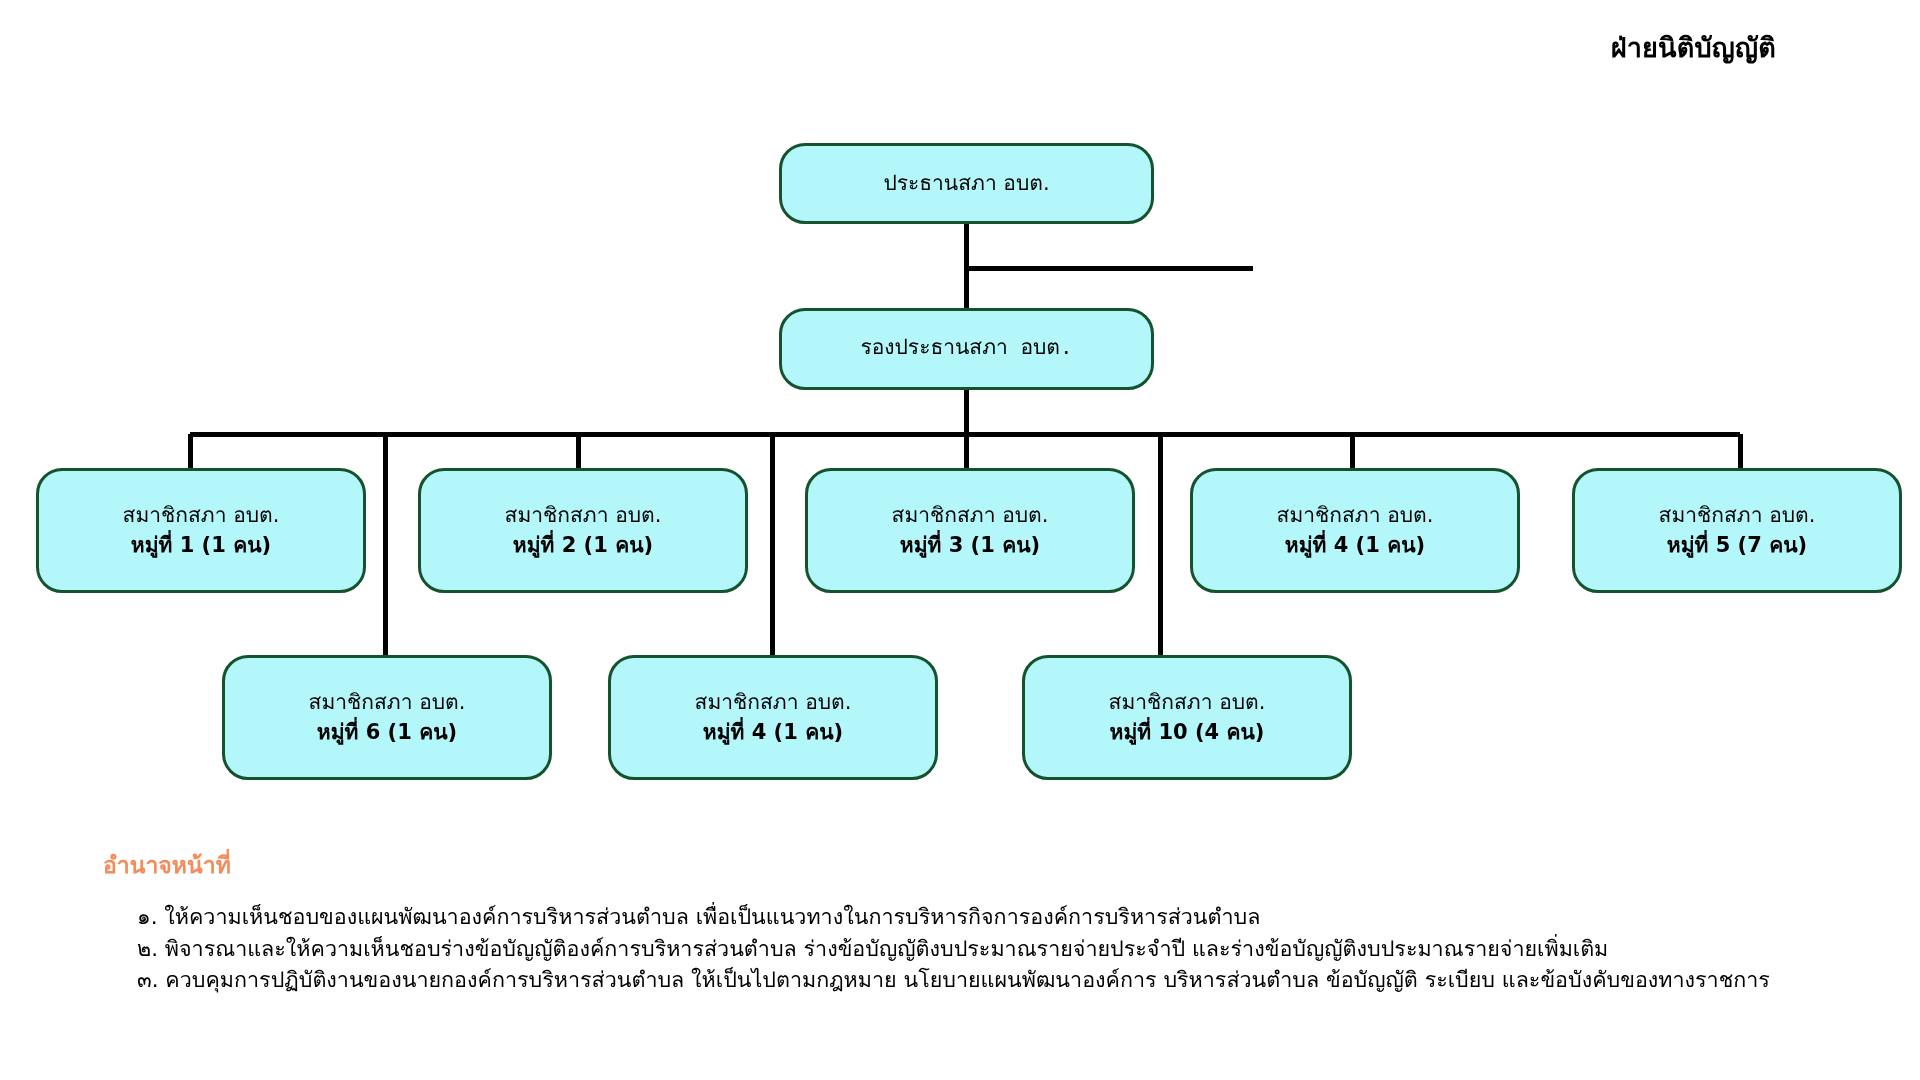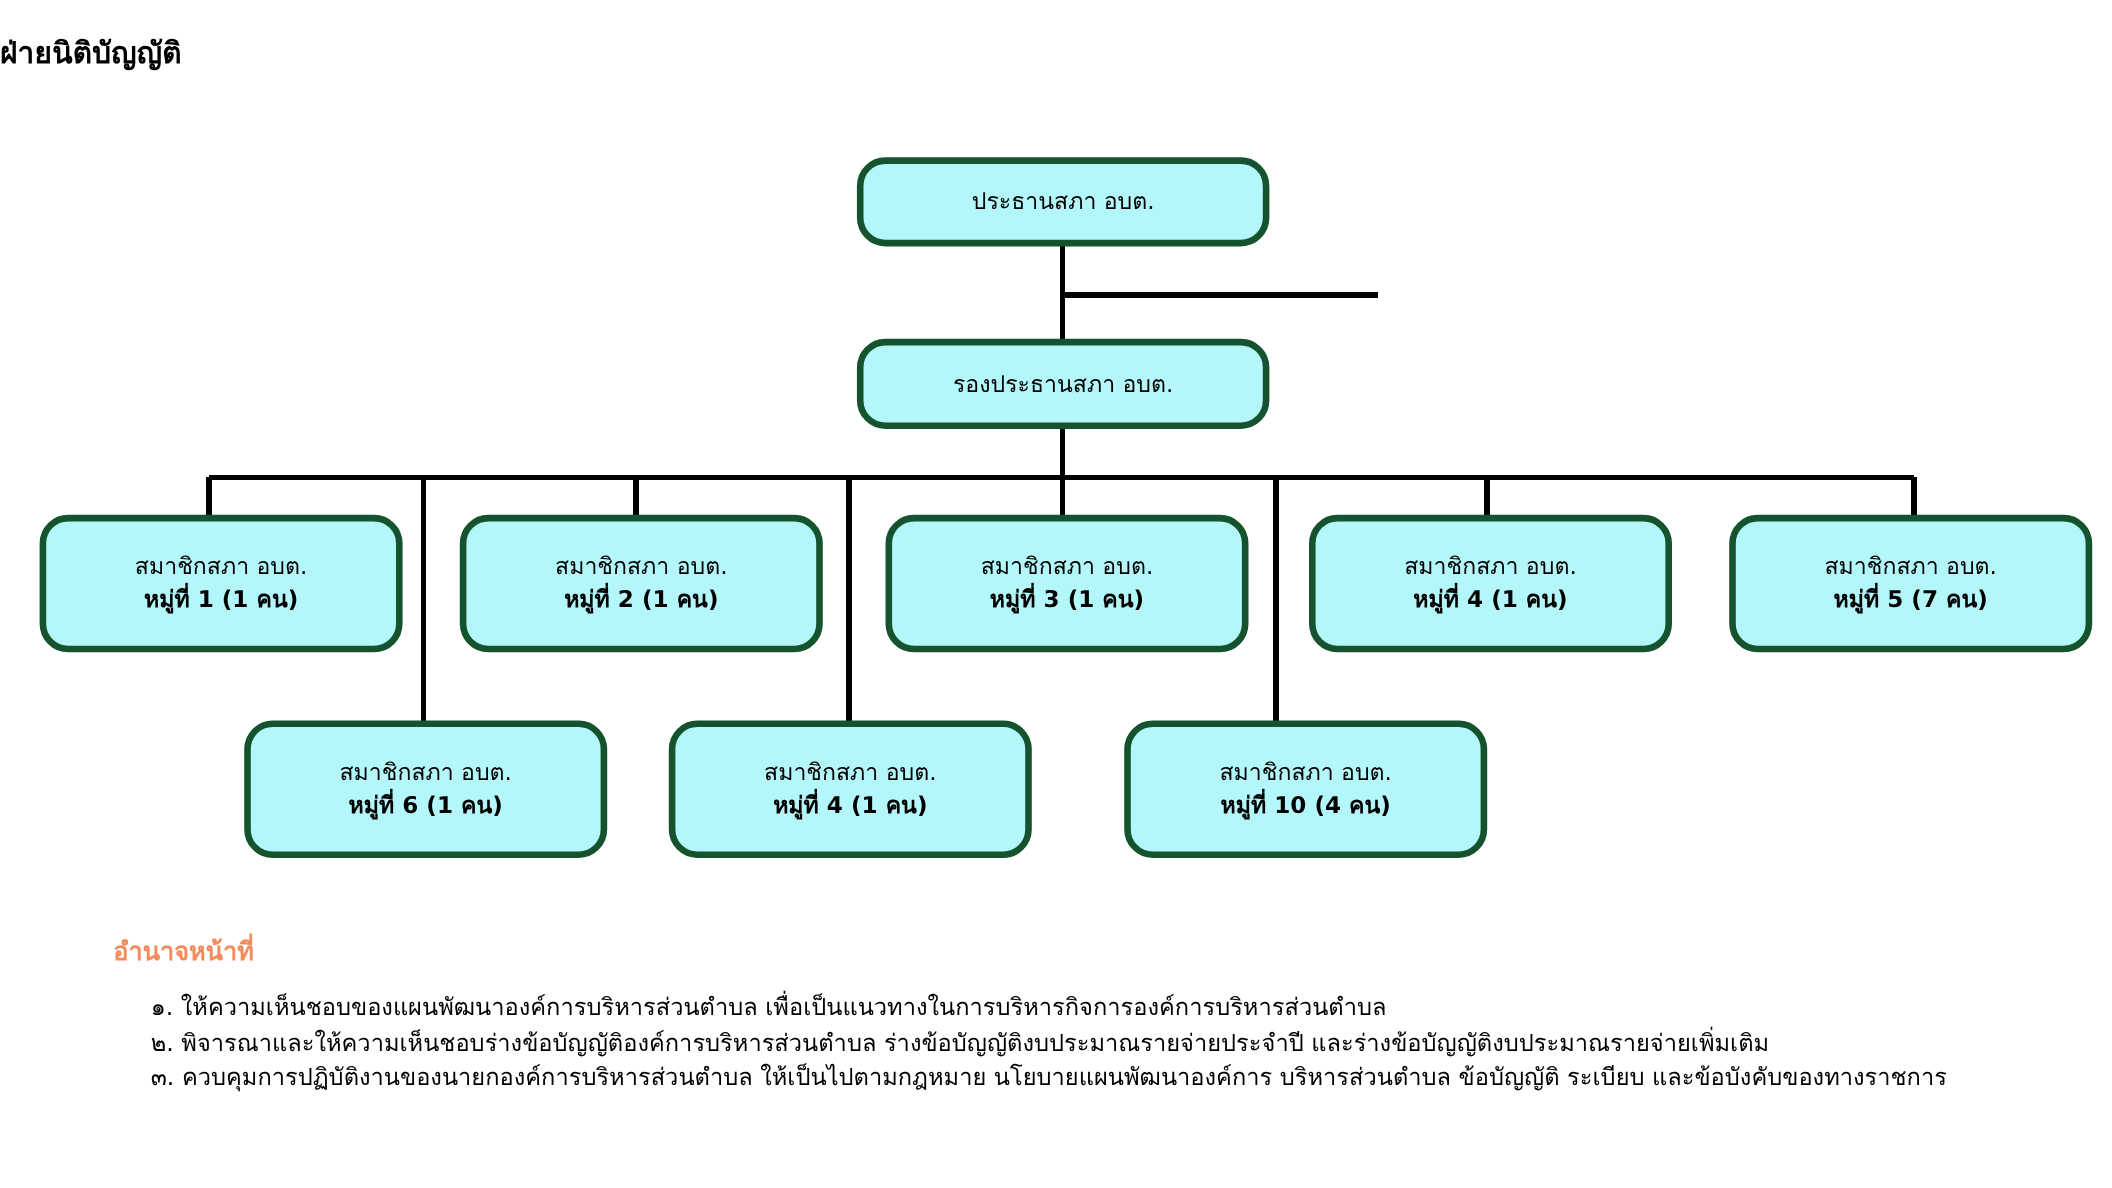--- a/index.html
+++ b/index.html
@@ -18,38 +18,38 @@
   #canvas {
     position: relative;
     width: 1920px;
     height: 1080px;
   }
   #title {
     position: absolute;
     left: 0;
     top: 26px;
     width: 1776px;
-    text-align: left;
+    text-align: right;
     font-size: 27px;
     font-weight: bold;
     letter-spacing: 0.2px;
   }
   #wires {
     position: absolute;
     left: 0;
     top: 0;
     width: 1920px;
     height: 1080px;
     pointer-events: none;
   }
   .node {
     position: absolute;
     box-sizing: border-box;
     background: #b3f7fb;
-    border: 6px solid #14532d;
+    border: 3px solid #14532d;
     border-radius: 26px;
     display: flex;
     align-items: center;
     justify-content: center;
     text-align: center;
     font-size: 21px;
     line-height: 1.38;
     z-index: 2;
   }
   .node span {
@@ -107,21 +107,21 @@
       <line x1="772" y1="434" x2="772" y2="655"></line>
       <line x1="1160" y1="434" x2="1160" y2="655"></line>
     </g>
   </svg>
 
   <div class="node" style="left:779px; top:143px; width:375px; height:81px;">
     <span>ประธานสภา อบต.</span>
   </div>
 
 
-  <div class="node" style="left:779px; top:308px; width:375px; height:82px;">
+  <div class="node" style="left:779px; top:308px; width:375px; height:82px;font-family:Liberation Mono, monospace;">
     <span>รองประธานสภา อบต.</span>
   </div>
 
   <div class="node" style="left:36px; top:468px; width:330px; height:125px;">
     <div>
       <span>สมาชิกสภา อบต.</span>
       <span class="l2">หมู่ที่ 1 (1 คน)</span>
     </div>
   </div>
 

